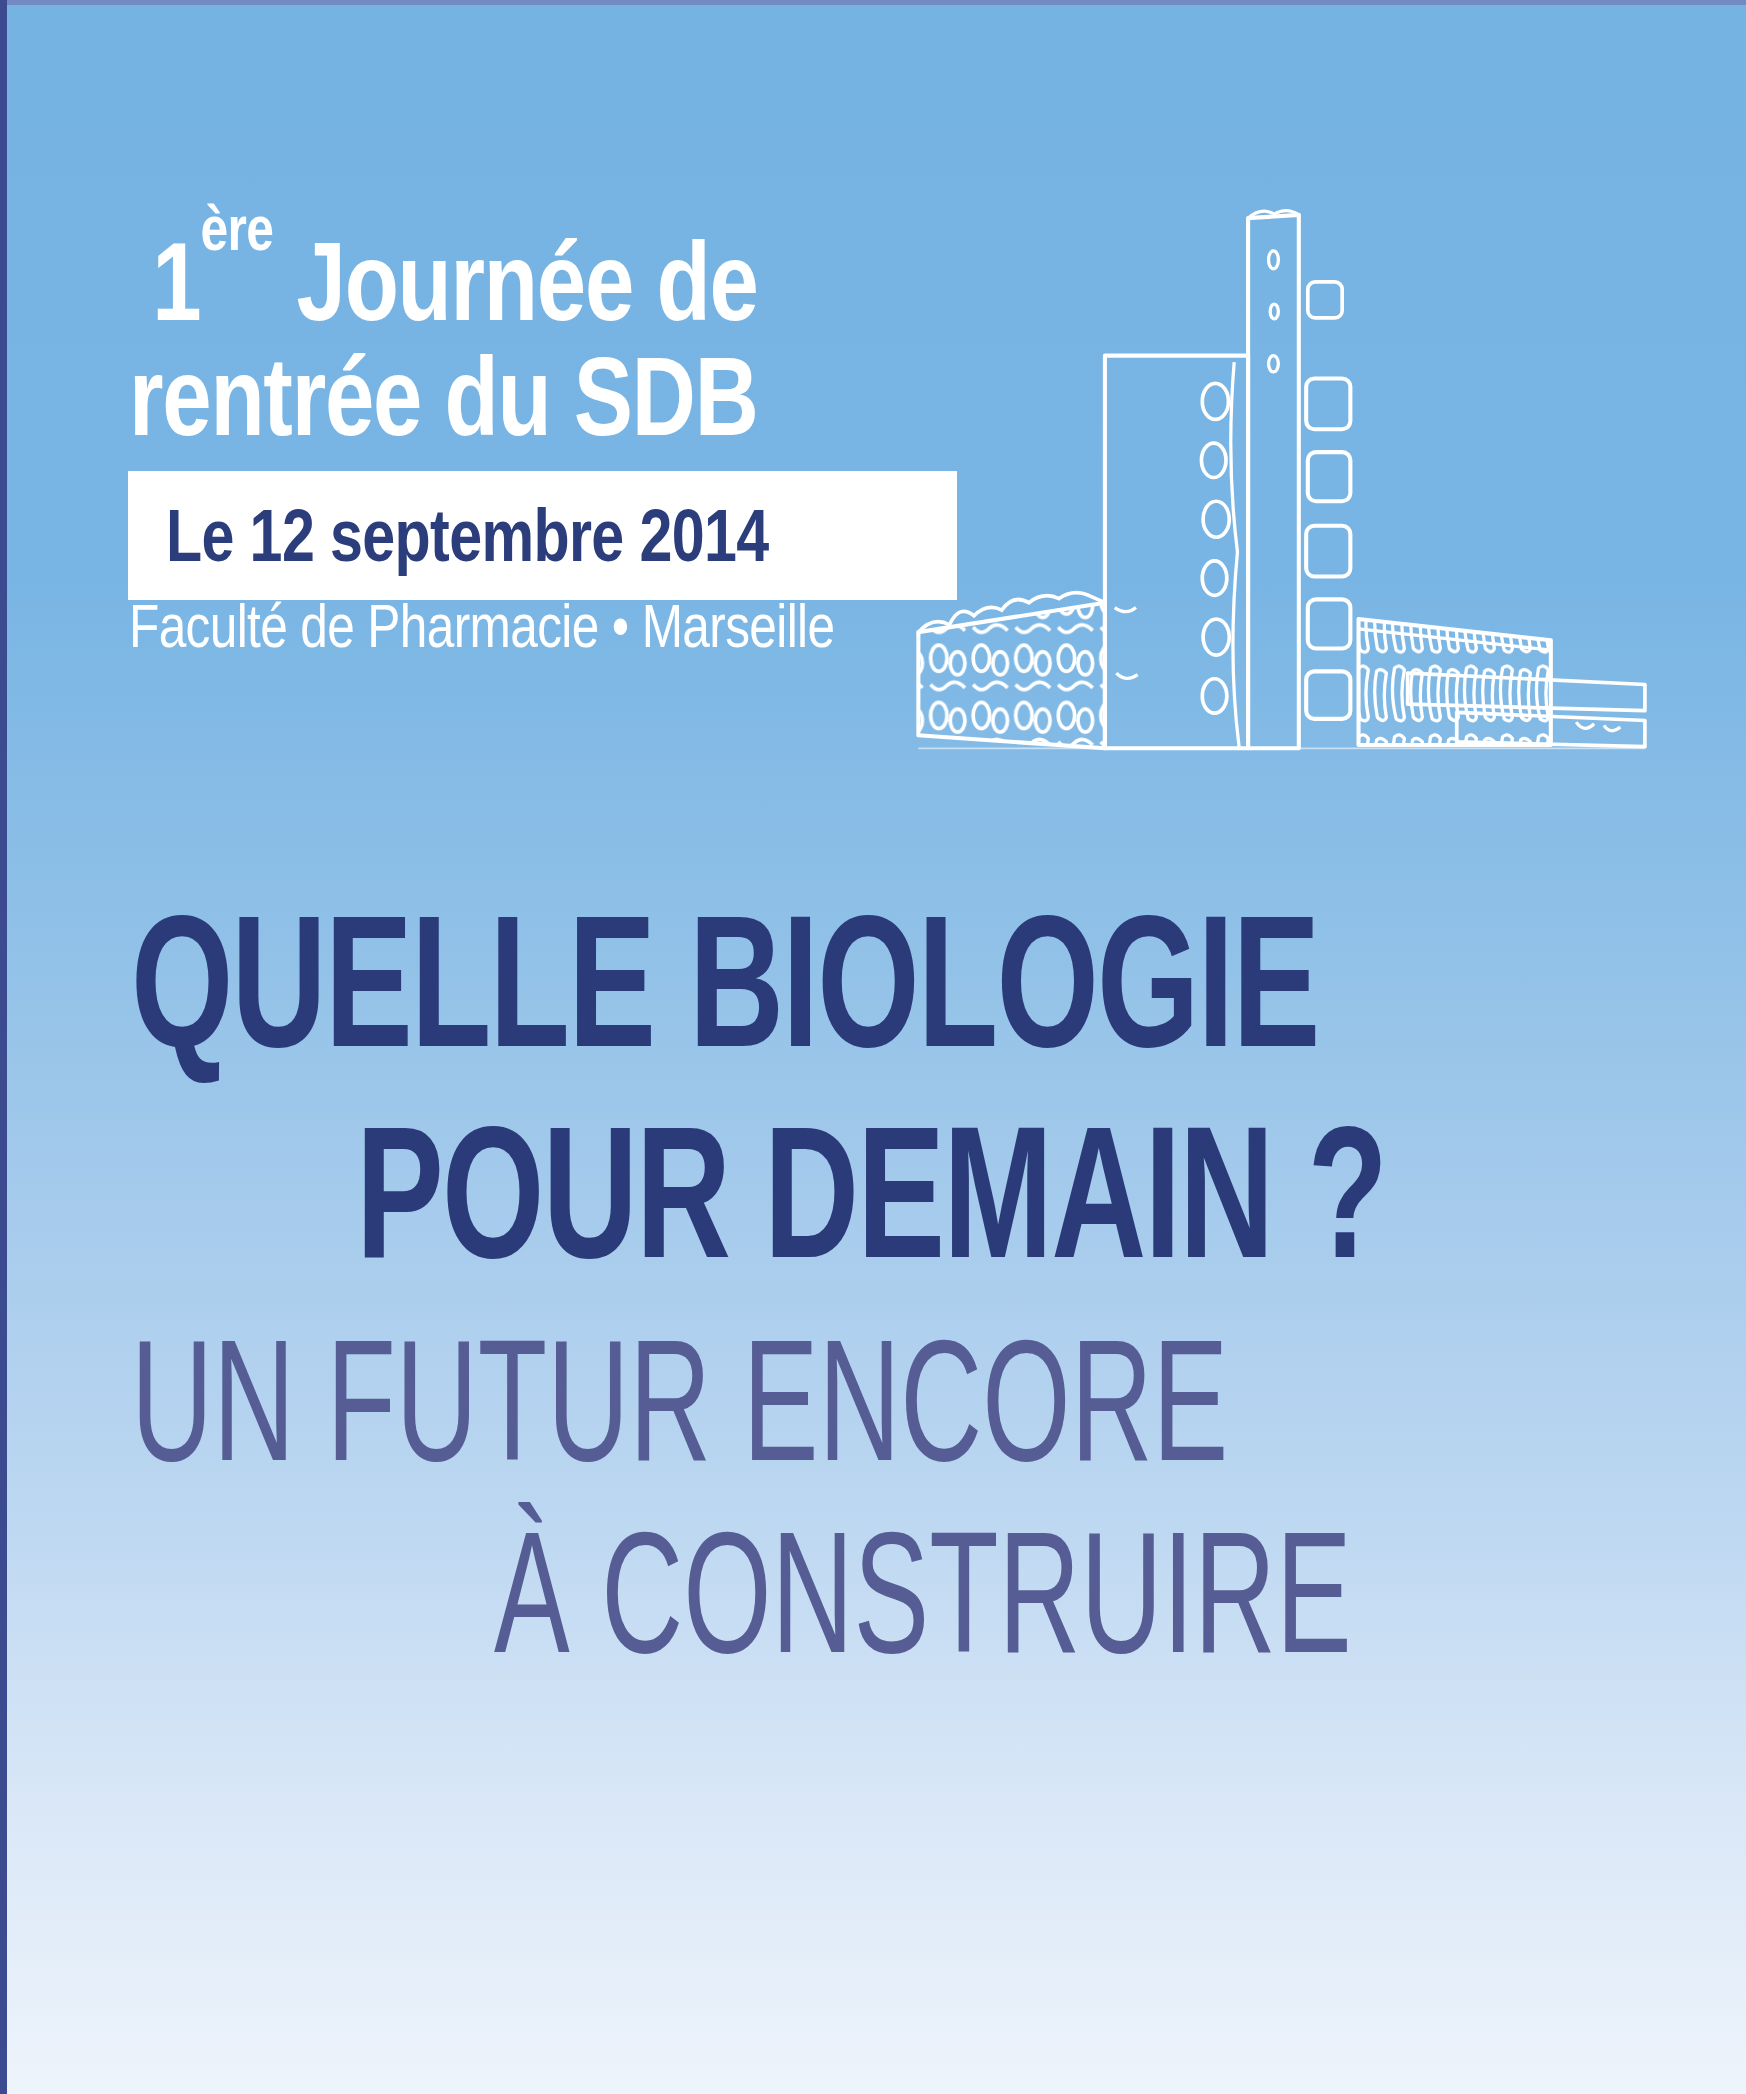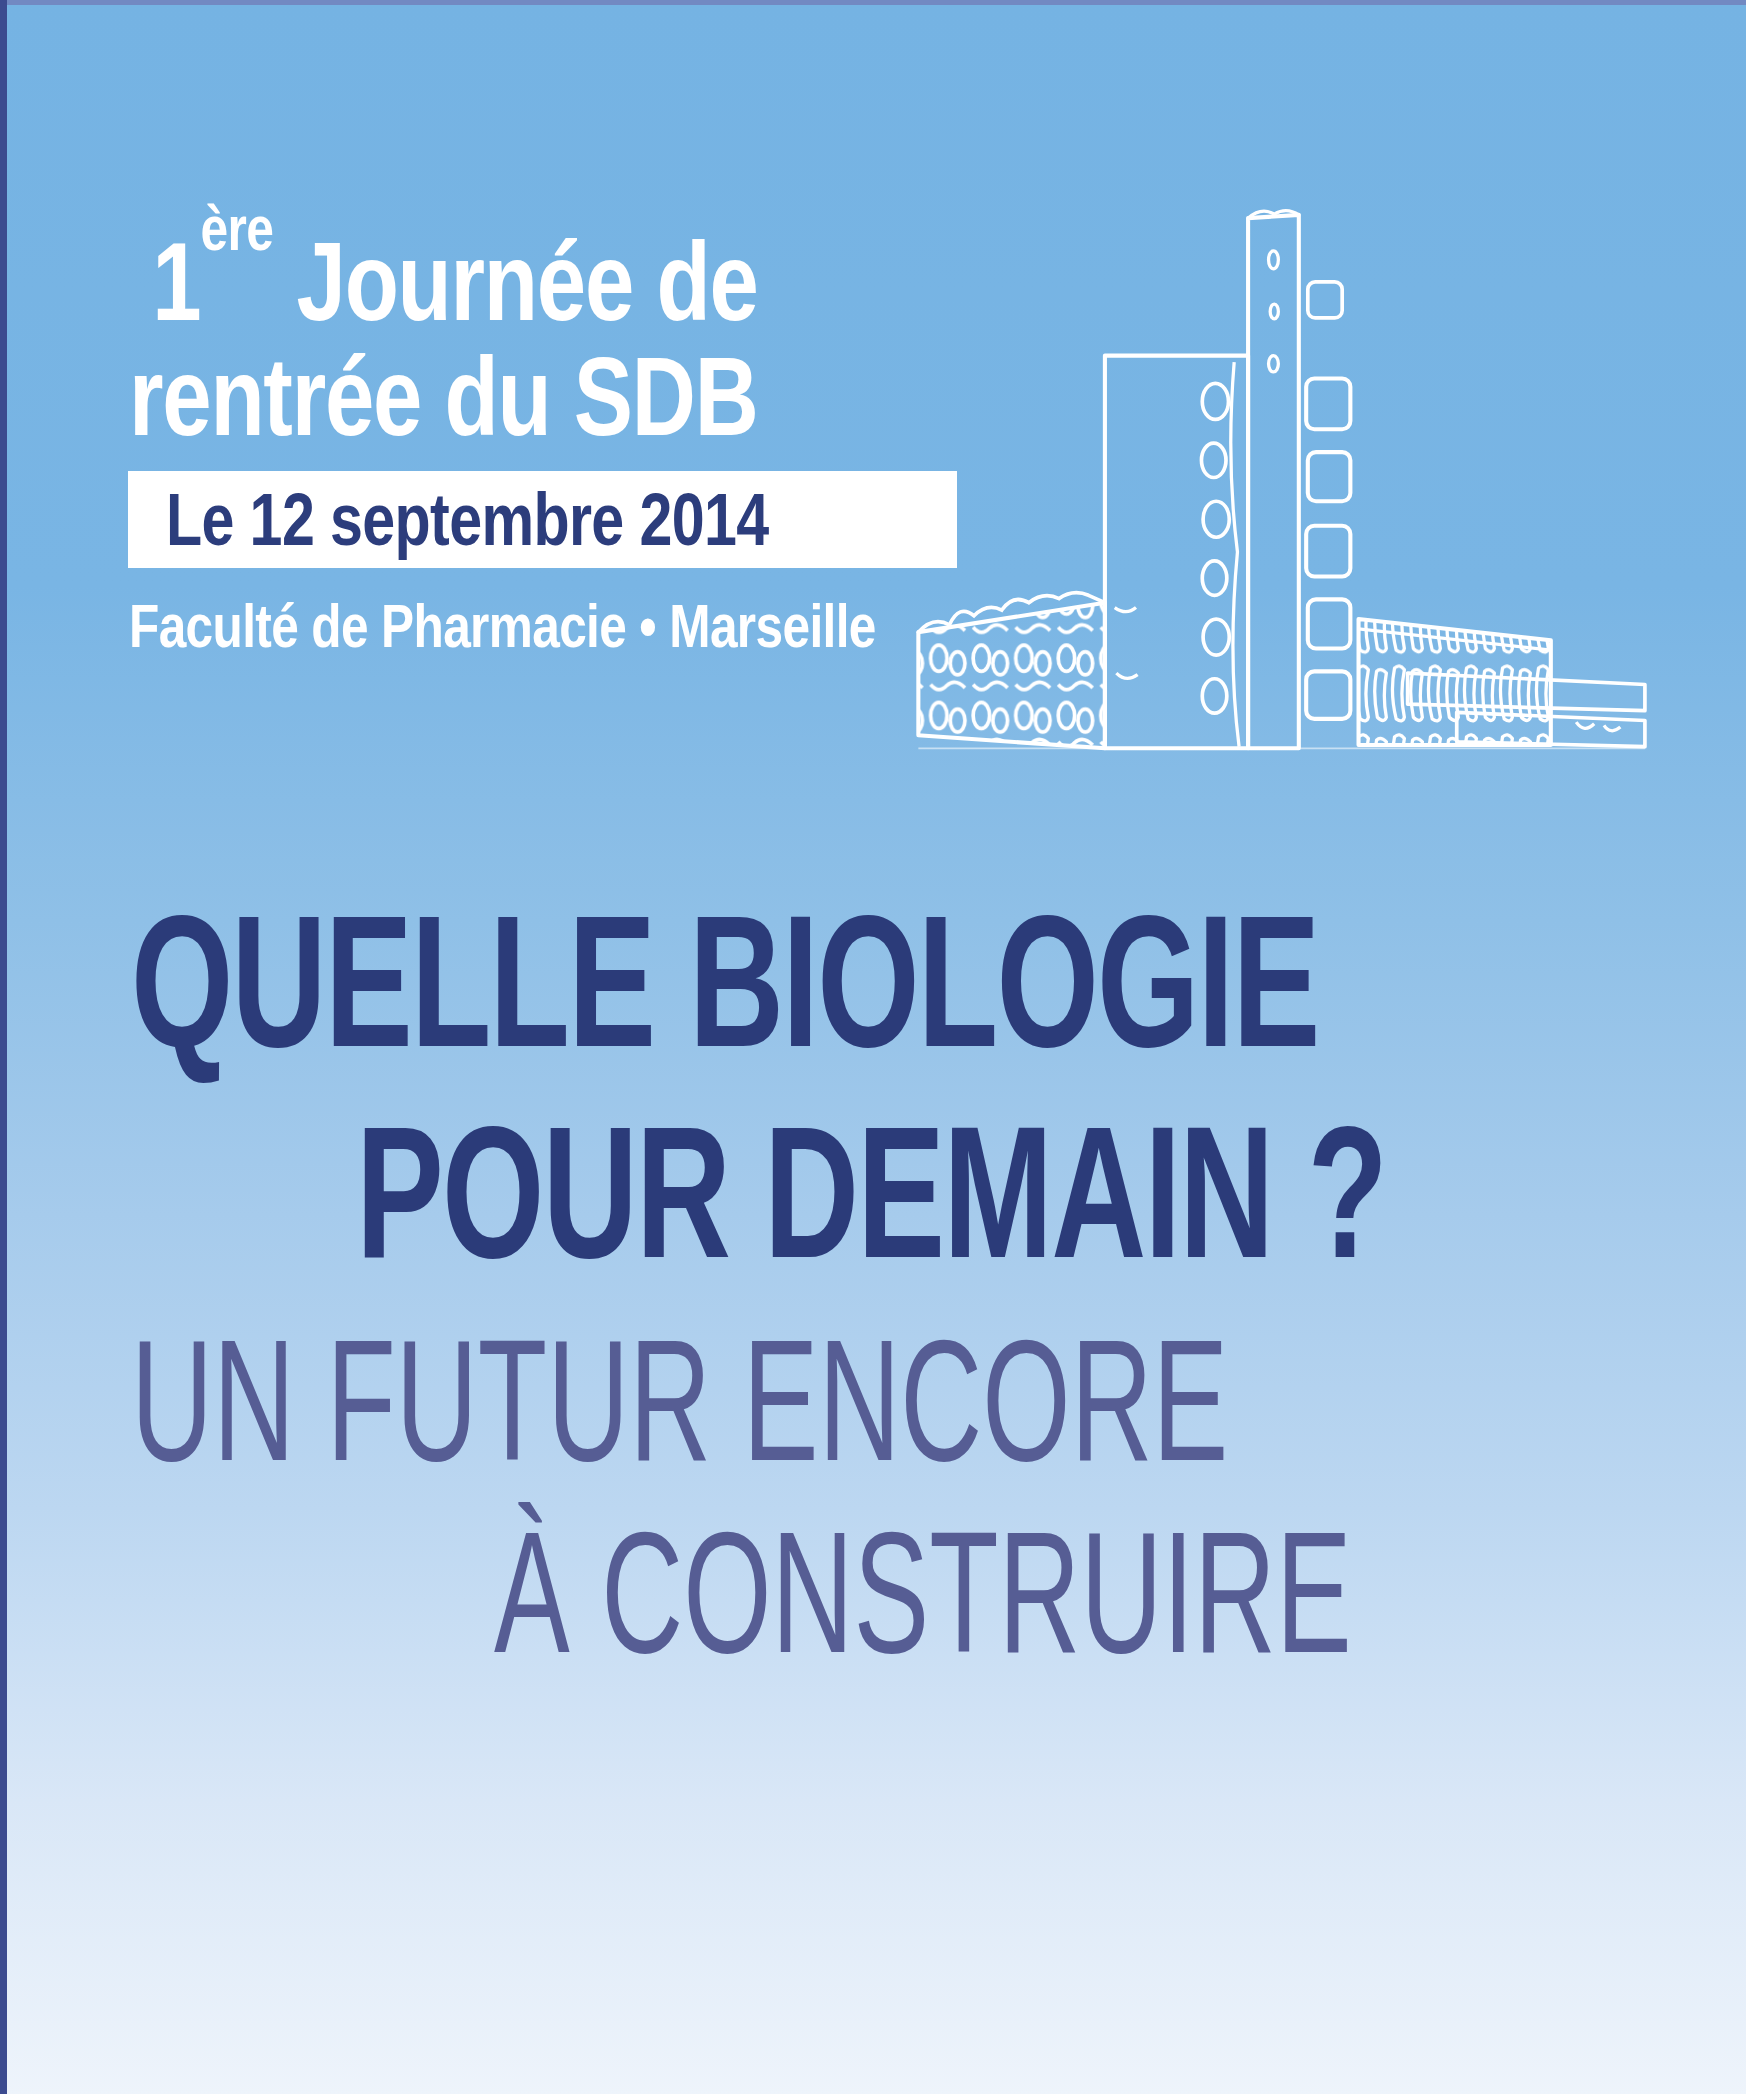--- a/index.html
+++ b/index.html
@@ -29,26 +29,26 @@
     letter-spacing:-1.6px;
   }
   .event-title sup{
     font-size:56%;position:relative;top:-0.52em;letter-spacing:-0.8px;
   }
   .date-badge{
     position:absolute;left:128px;top:471px;
     height:97px;line-height:97px;
     background:#ffffff;color:#2c3d7c;
     font-weight:bold;font-size:74px;
-    padding:0 38px;letter-spacing:-0.8px;
+    padding:16px 38px;letter-spacing:-0.8px;
   }
   .date-badge .scale{transform-origin:left center;}
   .location{
     position:absolute;left:129px;top:591px;
-    color:#ffffff;font-weight:bold;font-size:62px;line-height:69px;
+    color:#ffffff;font-weight:normal;font-size:62px;line-height:69px;
     letter-spacing:-0.8px;
   }
 
   
   .building{position:absolute;left:884px;top:182px;}
 
   
   .big-title{
     position:absolute;left:131px;top:876px;
     color:#2b3b79;font-weight:bold;font-size:188px;line-height:211px;

